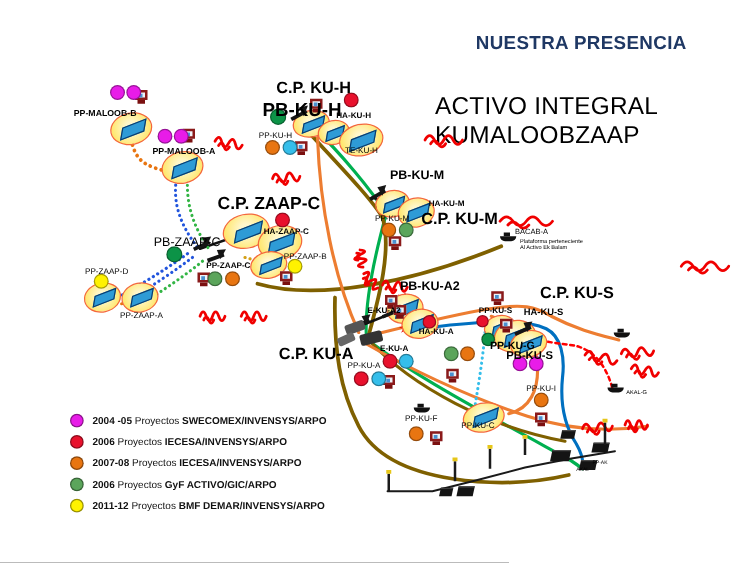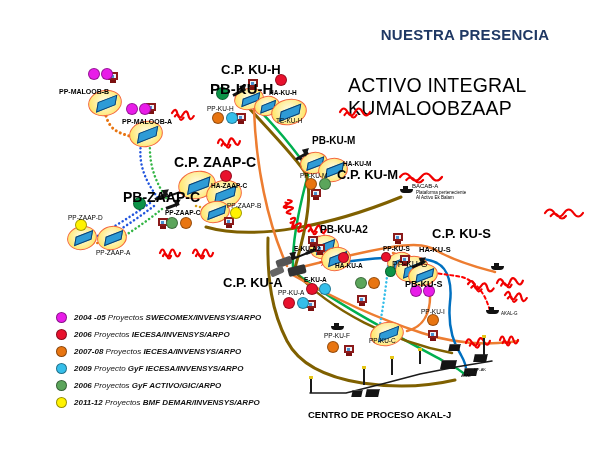--- a/index.html
+++ b/index.html
@@ -23,21 +23,21 @@
             border-left:7px solid #151515;border-top:2px solid transparent;border-bottom:6px solid transparent;}
   .rtu{position:absolute;width:10px;height:8px;border:2px solid #8B1A1A;background:#EDF2F8;box-sizing:border-box;}
   .rtu::before{content:"";position:absolute;left:1px;top:1px;width:3px;height:3px;background:#4A90D0;}
   .rtu::after{content:"";position:absolute;left:0px;top:6px;width:6px;height:3px;background:#7B1010;}
   .ship{position:absolute;width:13px;height:4px;background:#111;border-radius:0 0 4px 4px;}
   .ship::before{content:"";position:absolute;left:3px;top:-3px;width:5px;height:3px;background:#111;}
   .jbox{position:absolute;background:#141414;transform:skewX(-12deg);box-shadow:inset 0 1px 0 #4a4a4a;}
   .mast{position:absolute;width:2px;background:#1a1a1a;}
   .mast::before{content:"";position:absolute;top:-3px;left:-1px;width:4px;height:3px;background:#E6C619;}
   .gbox{position:absolute;}
-  .legend{position:absolute;left:56px;top:309px;font-style:italic;}
+  .legend{position:absolute;left:56px;top:328px;}
   .legend-row{display:flex;align-items:center;height:17px;}
   .ldot{width:11px;height:11px;border-radius:50%;margin-right:7px;flex:0 0 auto;
         border:1px solid rgba(0,0,0,.4);box-sizing:border-box;}
   .ltext{font-size:8px;color:#111;white-space:nowrap;}
   .ltext .yr{font-weight:bold;}
   .ltext .det{font-weight:bold;}
 </style>
 </head>
 <body>
 
@@ -230,61 +230,56 @@
       <div class="maplabel" style="left: 207px; top: 106px; font-size: 6.5px; font-weight: normal;">PP-KU-H</div>
       <div class="maplabel" style="left: 276px; top: 118px; font-size: 6.5px; font-weight: normal;">TE-KU-H</div>
       <div class="maplabel" style="left: 312px; top: 136px; font-size: 10px; font-weight: bold;">PB-KU-M</div>
       <div class="maplabel" style="left: 343px; top: 161px; font-size: 6.5px; font-weight: bold;">HA-KU-M</div>
       <div class="maplabel" style="left: 337px; top: 168px; font-size: 13px; font-weight: bold;">C.P. KU-M</div>
       <div class="maplabel" style="left: 300px; top: 173px; font-size: 6.5px; font-weight: normal;">PP-KU-M</div>
       <div class="maplabel" style="left: 412px; top: 183px; font-size: 6px; font-weight: normal;">BACAB-A</div>
       <div class="maplabel" style="left: 416px; top: 191px; font-size: 4.5px; font-weight: normal;">Plataforma perteneciente</div>
       <div class="maplabel" style="left: 416px; top: 196px; font-size: 4.5px; font-weight: normal;">Al Activo Ek Balam</div>
       <div class="maplabel" style="left: 174px; top: 155px; font-size: 14px; font-weight: bold;">C.P. ZAAP-C</div>
-      <div class="maplabel" style="left: 123px; top: 190px; font-size: 14px; font-weight: bold;">PB-ZAAP-C</div>
+      <div class="maplabel" style="left: 123px; top: 190px; font-size: 10px; font-weight: normal;">PB-ZAAP-C</div>
       <div class="maplabel" style="left: 211px; top: 183px; font-size: 6.5px; font-weight: bold;">HA-ZAAP-C</div>
       <div class="maplabel" style="left: 165px; top: 210px; font-size: 6.5px; font-weight: bold;">PP-ZAAP-C</div>
       <div class="maplabel" style="left: 227px; top: 203px; font-size: 6.5px; font-weight: normal;">PP-ZAAP-B</div>
       <div class="maplabel" style="left: 68px; top: 215px; font-size: 6.5px; font-weight: normal;">PP-ZAAP-D</div>
       <div class="maplabel" style="left: 96px; top: 250px; font-size: 6.5px; font-weight: normal;">PP-ZAAP-A</div>
       <div class="maplabel" style="left: 320px; top: 225px; font-size: 10px; font-weight: bold;">PB-KU-A2</div>
       <div class="maplabel" style="left: 294px; top: 246px; font-size: 6.5px; font-weight: bold;">E-KU-A2</div>
       <div class="maplabel" style="left: 335px; top: 263px; font-size: 6.5px; font-weight: bold;">HA-KU-A</div>
       <div class="maplabel" style="left: 223px; top: 276px; font-size: 13px; font-weight: bold;">C.P. KU-A</div>
       <div class="maplabel" style="left: 304px; top: 277px; font-size: 6.5px; font-weight: bold;">E-KU-A</div>
       <div class="maplabel" style="left: 278px; top: 290px; font-size: 6.5px; font-weight: normal;">PP-KU-A</div>
-      <div class="maplabel" style="left: 351px; top: 260px; font-size: 8.5px; font-weight: normal; padding-left: 41px;">PP-KU-G</div>
+      <div class="maplabel" style="left: 351px; top: 272px; font-size: 8.5px; font-weight: bold; padding-left: 41px;">PP-KU-G</div>
       <div class="maplabel" style="left: 432px; top: 227px; font-size: 13px; font-weight: bold;">C.P. KU-S</div>
       <div class="maplabel" style="left: 419px; top: 246px; font-size: 7.5px; font-weight: bold;">HA-KU-S</div>
       <div class="maplabel" style="left: 383px; top: 246px; font-size: 6.5px; font-weight: bold;">PP-KU-S</div>
       <div class="maplabel" style="left: 405px; top: 280px; font-size: 9px; font-weight: bold;">PB-KU-S</div>
       <div class="maplabel" style="left: 421px; top: 309px; font-size: 6.5px; font-weight: normal;">PP-KU-I</div>
       <div class="maplabel" style="left: 324px; top: 333px; font-size: 6.5px; font-weight: normal;">PP-KU-F</div>
       <div class="maplabel" style="left: 369px; top: 338px; font-size: 6.5px; font-weight: normal;">PP-KU-C</div>
       <div class="maplabel" style="left: 501px; top: 312px; font-size: 4.5px; font-weight: normal;">AKAL-G</div>
       <div class="maplabel" style="left: 474px; top: 368px; font-size: 4px; font-weight: normal;">PP-AK</div>
       <div class="maplabel" style="left: 461px; top: 374px; font-size: 4px; font-weight: normal;">AKAL</div>
-      <div class="maplabel" style="left: 308px; top: 410px; font-size: 9.5px; font-weight: bold;">CENTRO DE PROCESO AKAL-J</div>
     </div>
   <div class="legend">
       <div class="legend-row">
         <span class="ldot" style="background: rgb(232, 28, 232);"></span>
         <span class="ltext"><span class="yr">2004 -05 </span><span>Proyectos </span><span class="det">SWECOMEX/INVENSYS/ARPO</span></span>
       </div>
       <div class="legend-row">
         <span class="ldot" style="background: rgb(232, 17, 45);"></span>
         <span class="ltext"><span class="yr">2006 </span><span>Proyectos </span><span class="det">IECESA/INVENSYS/ARPO</span></span>
       </div>
       <div class="legend-row">
         <span class="ldot" style="background: rgb(232, 117, 17);"></span>
         <span class="ltext"><span class="yr">2007-08 </span><span>Proyectos </span><span class="det">IECESA/INVENSYS/ARPO</span></span>
-      </div>
-      <div class="legend-row">
-        <span class="ldot" style="background: rgb(53, 190, 234);"></span>
-        <span class="ltext"><span class="yr">2009 </span><span>Proyecto </span><span class="det">GyF IECESA/INVENSYS/ARPO</span></span>
       </div>
       <div class="legend-row">
         <span class="ldot" style="background: rgb(91, 165, 91);"></span>
         <span class="ltext"><span class="yr">2006 </span><span>Proyectos </span><span class="det">GyF ACTIVO/GIC/ARPO</span></span>
       </div>
       <div class="legend-row">
         <span class="ldot" style="background: rgb(255, 242, 0);"></span>
         <span class="ltext"><span class="yr">2011-12 </span><span>Proyectos </span><span class="det">BMF DEMAR/INVENSYS/ARPO</span></span>
       </div>
     </div>

